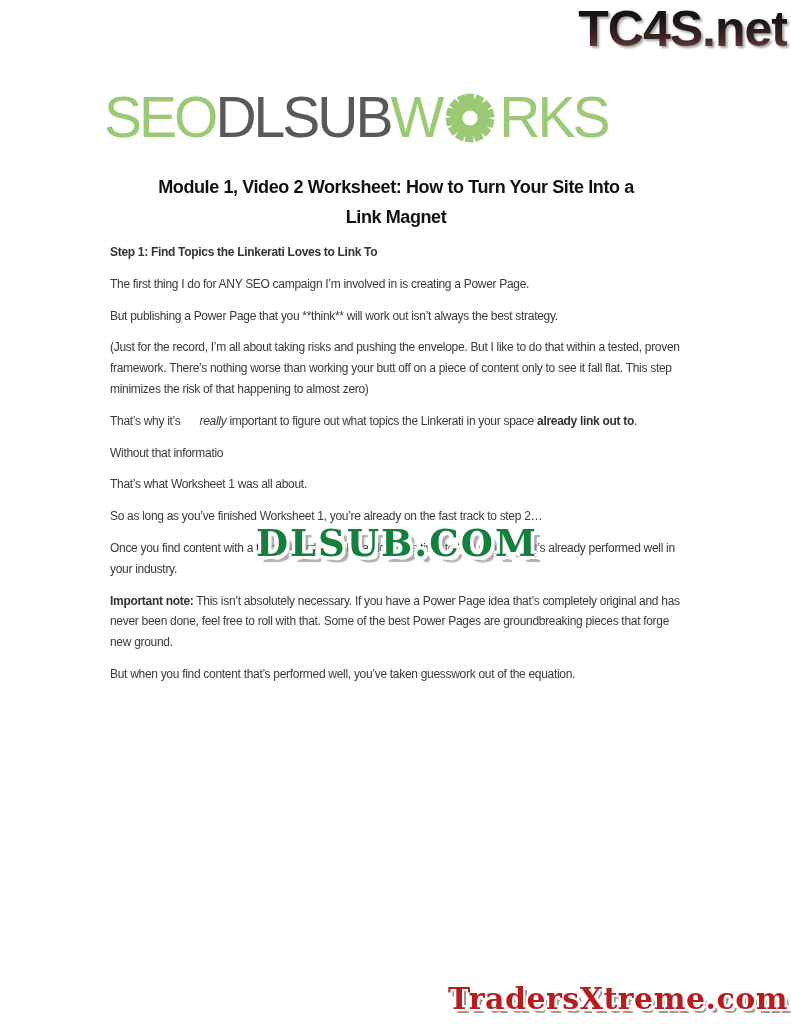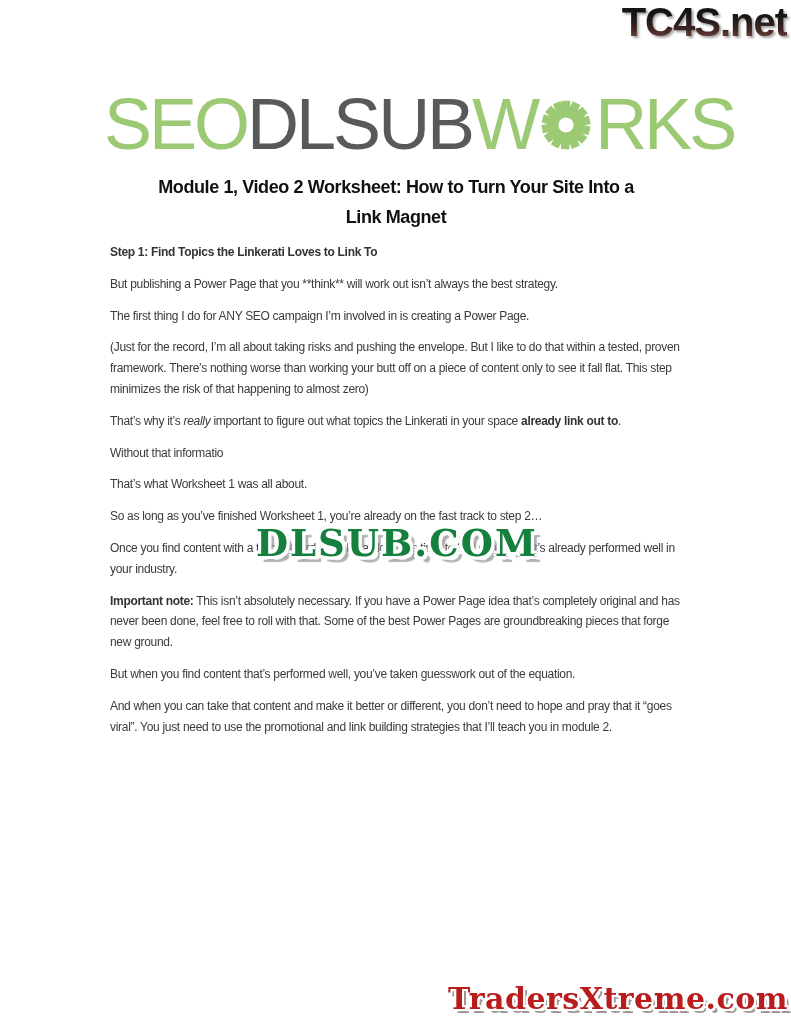--- a/index.html
+++ b/index.html
@@ -8,52 +8,52 @@
     width:791px;height:1024px;
     background:#ffffff;
     overflow:hidden;
     font-family:"Liberation Sans", sans-serif;
   }
 
   
   .tc4s{
     position:absolute;top:0px;right:4px;
     font-family:"Liberation Sans", sans-serif;
-    font-weight:700;font-size:40px;letter-spacing:-1px;
+    font-weight:700;font-size:50px;letter-spacing:-1px;
     background:linear-gradient(180deg,#141414 30%,#3c2522 65%,#95564a 100%);
     -webkit-background-clip:text;background-clip:text;color:transparent;
     filter:drop-shadow(2px 2px 1px rgba(90,90,90,0.55));
   }
 
   
   .logo{
     position:absolute;top:88px;left:104px;
     display:flex;align-items:center;
-    font-size:72px;line-height:1;letter-spacing:-3px;
+    font-size:57px;line-height:1;letter-spacing:-3px;
     font-weight:400;white-space:nowrap;
   }
   .logo .green{color:#9cc973;}
   .logo .gray{color:#58595b;}
   .logo svg{display:block;margin:2px 1px 0 1px;}
 
   
   .title{
     position:absolute;top:172px;left:110px;width:572px;
     text-align:center;color:#111111;
     font-weight:700;font-size:18px;line-height:30px;letter-spacing:-0.4px;
   }
 
   
   .doc-body{
     position:absolute;top:242px;left:110px;width:576px;
     color:#3a3a3a;font-size:12px;line-height:20.8px;letter-spacing:-0.3px;
   }
   .doc-body p{margin:0 0 11px 0;}
   .doc-body .b{font-weight:700;color:#333333;}
-  .doc-body .i{font-style:italic;}
+  .doc-body .i{font-style:italic;margin-left:16px;}
 
   
   .dlsub{
     position:absolute;top:483px;left:256px;
     font-family:"DejaVu Serif", serif;
     font-weight:700;font-size:37px;letter-spacing:2px;
     color:#15803d;white-space:nowrap;
     text-shadow:
       -3px -3px 0 #ffffff, 3px -3px 0 #ffffff, -3px 3px 0 #ffffff, 3px 3px 0 #ffffff,
       -3px 0 0 #ffffff, 3px 0 0 #ffffff, 0 -3px 0 #ffffff, 0 3px 0 #ffffff,
@@ -105,30 +105,29 @@
     <span class="green">RKS</span>
   </div>
 
   <div class="title">
     <div>Module 1, Video 2 Worksheet: How to Turn Your Site Into a</div>
     <div>Link Magnet</div>
   </div>
 
   <div class="doc-body">
       <p><span class="b">Step 1: Find Topics the Linkerati Loves to Link To</span></p>
+      <p><span>The first thing I do for ANY SEO campaign I’m involved in is creating a Power Page.</span></p>
       <p><span>But publishing a Power Page that you **think** will work out isn’t always the best strategy.</span></p>
-      <p><span>The first thing I do for ANY SEO campaign I’m involved in is creating a Power Page.</span></p>
       <p><span>(Just for the record, I’m all about taking risks and pushing the envelope. But I like to do that within a tested, proven framework. There’s nothing worse than working your butt off on a piece of content only to see it fall flat. This step minimizes the risk of that happening to almost zero)</span></p>
       <p><span>That’s why it’s </span><span class="i">really</span><span> important to figure out what topics the Linkerati in your space </span><span class="b">already link out to</span><span>.</span></p>
       <p><span>Without that informatio</span></p>
       <p><span>That’s what Worksheet 1 was all about.</span></p>
       <p><span>So as long as you’ve finished Worksheet 1, you’re already on the fast track to step 2…</span></p>
       <p><span>Once you find content with a track record of Linkerati love, it’s time to find content that’s already performed well in your industry.</span></p>
       <p><span class="b">Important note:</span><span> This isn’t absolutely necessary. If you have a Power Page idea that’s completely original and has never been done, feel free to roll with that. Some of the best Power Pages are groundbreaking pieces that forge new ground.</span></p>
       <p><span>But when you find content that’s performed well, you’ve taken guesswork out of the equation.</span></p>
-      <p><span>And when you can take that content and make it better or different, you don’t need to hope and pray that it “goes viral”. You just need to use the promotional and link building strategies that I’ll teach you in module 2.</span></p>
     </div>
 
   <div class="dlsub">DLSUB.COM</div>
 
   <div class="tradersx">TradersXtreme.com</div>
 
 </div>
 
 </body></html>

